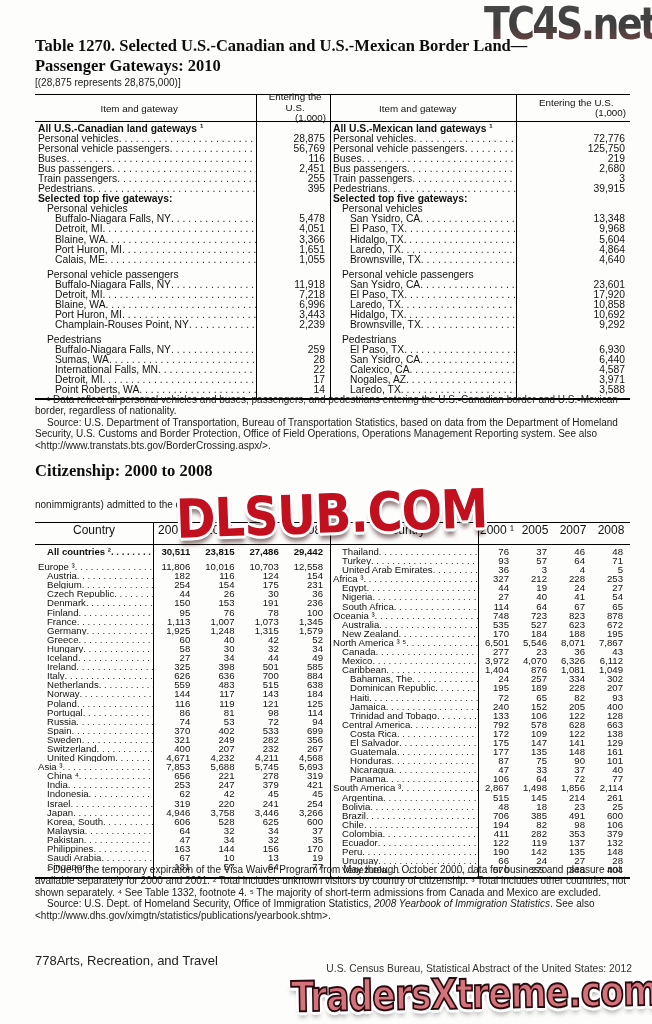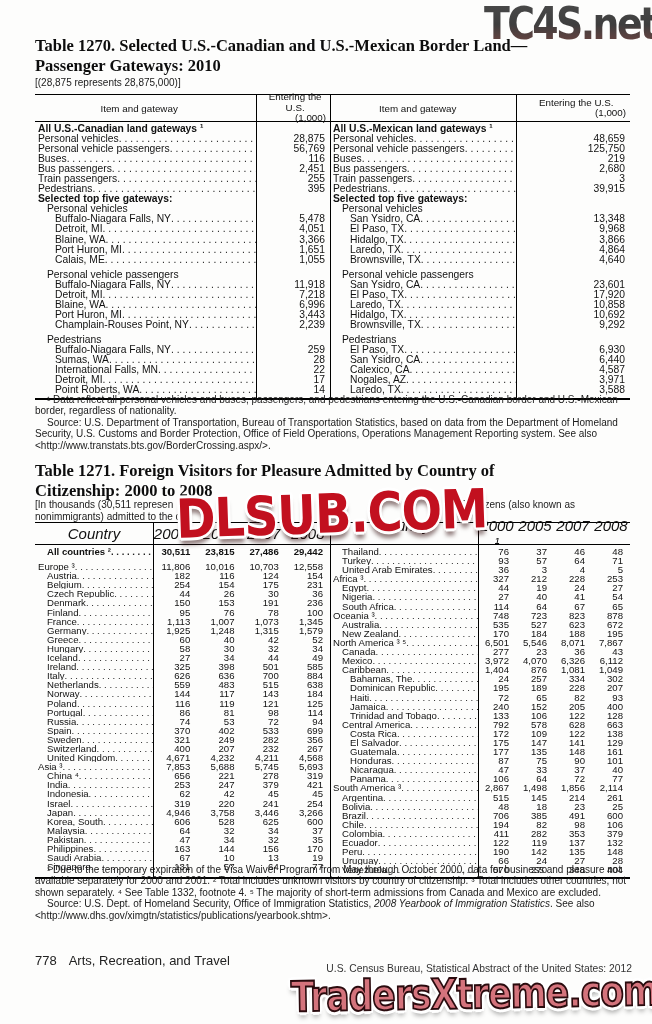--- a/index.html
+++ b/index.html
@@ -26,21 +26,21 @@
   .row1270 .lbl{flex:1;display:flex;overflow:hidden;white-space:nowrap;padding-left:3px;}
   .row1270.s1 .lbl{padding-left:12px;}
   .row1270.s2 .lbl{padding-left:20px;}
   .row1270.sb .txt{font-weight:bold;}
   .row1270 .dots{flex:1;overflow:hidden;white-space:nowrap;color:#222;}
   .row1270 .val{text-align:right;box-sizing:border-box;padding-right:5px;white-space:nowrap;}
   .hl-1270 .lblw{width:221px;} .hl-1270 .val{width:74px;}
   .hr-1270 .lblw{width:186px;} .hr-1270 .val{width:114px;}
   .half-l1270{width:295px;} .half-r1270{width:300px;}
   
-  .t1271 .hdr{display:flex;height:21px;border-bottom:1px solid #000;font-size:15px;align-items:center;font-style:italic;}
+  .t1271 .hdr{display:flex;height:21px;border-bottom:1px solid #000;font-size:12px;align-items:flex-start;}
   .t1271 .hdr .ch{text-align:center;}
   .t1271 .hdr .yh{text-align:center;box-sizing:border-box;}
   .t1271 .body{padding:2px 0 3px 0;}
   .row1271{display:flex;font-size:9.6px;line-height:9.1px;}
   .row1271.gap{margin-top:6px;}
   .row1271 .lbl{display:flex;overflow:hidden;white-space:nowrap;box-sizing:border-box;}
   .row1271 .lbl.ind0{padding-left:3px;}
   .row1271 .lbl.ind1{padding-left:12px;}
   .row1271 .lbl.ind2{padding-left:20px;}
   .row1271.bold{font-weight:bold;}
@@ -53,21 +53,21 @@
   .half-r1271 .num, .half-r1271 .yh{width:38px;}
   
   .footblock{position:absolute;left:35px;width:597px;font-size:10px;line-height:11.4px;color:#1a1a1a;}
   .footblock p{margin:0;text-indent:12px;}
   .ital{font-style:italic;}
   
   .t1271note{position:absolute;left:35px;width:595px;font-size:10px;line-height:11.6px;color:#1a1a1a;}
   .t1271note .line1{display:flex;justify-content:space-between;width:540px;}
   
   .pagefooter-left{position:absolute;left:35px;top:953px;font-size:13px;color:#222;}
-  .pagefooter-left .pgnum{margin-right:12px;}
+  .pagefooter-left .pgnum{}
   .pagefooter-right{position:absolute;right:20px;top:963px;font-size:10.3px;color:#333;}
   
   .wm-top{position:absolute;top:-2px;right:-4px;z-index:9;
     font-family:"DejaVu Sans",sans-serif;font-weight:bold;font-size:44px;letter-spacing:-3px;
     transform:scaleX(.86);transform-origin:right top;
     background:linear-gradient(180deg,#4c4c4c 0%,#3e3e3e 52%,#5d4240 78%,#7d4a42 100%);
     -webkit-background-clip:text;background-clip:text;color:transparent;}
   .wm-mid{position:absolute;top:488px;left:175px;z-index:9;
     font-family:"DejaVu Sans",sans-serif;font-weight:bold;font-size:54px;letter-spacing:-1px;
     transform:rotate(-2deg) scaleX(.88);transform-origin:left top;color:#c2101f;
@@ -302,21 +302,21 @@
             <span class="lbl lblw">
               <span class="txt">All U.S.-Mexican land gateways ¹</span>
             </span>
             <span class="val"></span>
           </div>
           <div class="row1270 s0">
             <span class="lbl lblw">
               <span class="txt">Personal vehicles</span>
               <span class="dots"> . . . . . . . . . . . . . . . . . . . . . . . . . . . . . . . . . . . . . . . . . . . . . . . . . . . . . . . . . . . . . . . . . . . . . . . . . . . . . . . . . . . . . . . . . . </span>
             </span>
-            <span class="val">48,659</span>
+            <span class="val">72,776</span>
           </div>
           <div class="row1270 s0">
             <span class="lbl lblw">
               <span class="txt">Personal vehicle passengers</span>
               <span class="dots"> . . . . . . . . . . . . . . . . . . . . . . . . . . . . . . . . . . . . . . . . . . . . . . . . . . . . . . . . . . . . . . . . . . . . . . . . . . . . . . . . . . . . . . . . . . </span>
             </span>
             <span class="val">125,750</span>
           </div>
           <div class="row1270 s0">
             <span class="lbl lblw">
@@ -370,21 +370,21 @@
               <span class="txt">El Paso, TX</span>
               <span class="dots"> . . . . . . . . . . . . . . . . . . . . . . . . . . . . . . . . . . . . . . . . . . . . . . . . . . . . . . . . . . . . . . . . . . . . . . . . . . . . . . . . . . . . . . . . . . </span>
             </span>
             <span class="val">9,968</span>
           </div>
           <div class="row1270 s2">
             <span class="lbl lblw">
               <span class="txt">Hidalgo, TX</span>
               <span class="dots"> . . . . . . . . . . . . . . . . . . . . . . . . . . . . . . . . . . . . . . . . . . . . . . . . . . . . . . . . . . . . . . . . . . . . . . . . . . . . . . . . . . . . . . . . . . </span>
             </span>
-            <span class="val">3,866</span>
+            <span class="val">5,604</span>
           </div>
           <div class="row1270 s2">
             <span class="lbl lblw">
               <span class="txt">Laredo, TX</span>
               <span class="dots"> . . . . . . . . . . . . . . . . . . . . . . . . . . . . . . . . . . . . . . . . . . . . . . . . . . . . . . . . . . . . . . . . . . . . . . . . . . . . . . . . . . . . . . . . . . </span>
             </span>
             <span class="val">4,864</span>
           </div>
           <div class="row1270 s2">
             <span class="lbl lblw">
@@ -478,29 +478,24 @@
         </div>
     </div>
   </div>
 
   <div class="footblock" style="top:394px;">
     <p>¹ Data reflect all personal vehicles and buses, passengers, and pedestrians entering the U.S.-Canadian border and U.S.-Mexican border, regardless of nationality.</p>
     <p>Source: U.S. Department of Transportation, Bureau of Transportation Statistics, based on data from the Department of Homeland Security, U.S. Customs and Border Protection, Office of Field Operations, Operations Management Reporting system. See also &lt;http://www.transtats.bts.gov/BorderCrossing.aspx/&gt;.</p>
   </div>
 
   <div class="tbl-title" style="top:461px;">
-    <div>Table 1271. Foreign Visitors for Pleasure Admitted by Country of</div>
     <div>Citizenship: 2000 to 2008</div>
   </div>
 
   <div class="t1271note" style="top:499px;">
-    <div class="line1">
-      <span>[In thousands (30,511 represen</span>
-      <span>S. citizens (also known as</span>
-    </div>
     <div>nonimmigrants) admitted to the c</div>
   </div>
 
   <div class="tablebox t1271" style="top:522px;border-top-width:1.5px;">
     <div class="vline" style="left:118px;"></div>
     <div class="vline" style="left:295px;"></div>
     <div class="vline" style="left:443px;"></div>
     <div class="hdr">
       <div class="half half-l1271" style="display:flex;">
         <span class="ch">Country</span>

